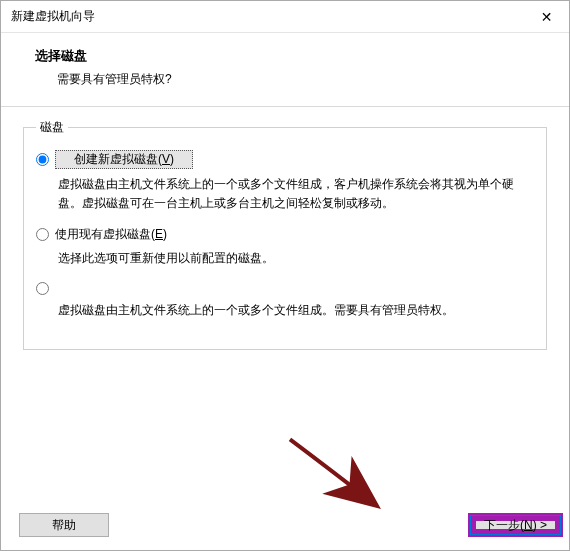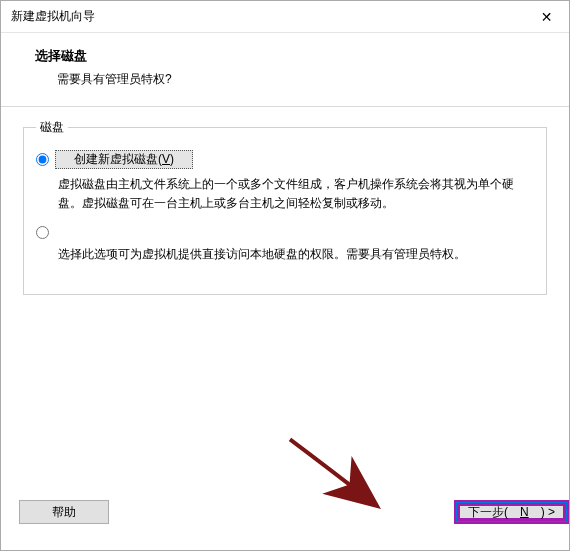--- a/index.html
+++ b/index.html
@@ -81,43 +81,42 @@
     }
     .option-desc {
       margin: 6px 0 0 22px;
       font-size: 12px;
       line-height: 1.55;
     }
     .u { text-decoration: underline; }
     .footer {
       height: 50px;
       display: flex;
-      align-items: flex-start;
-      padding: 0 0 0 18px;
+      align-items: center;
+      padding: 0 6px 0 18px;
       gap: 8px;
     }
     .footer .spacer { flex: 1; }
     .btn {
       min-width: 90px;
       height: 24px;
       background: #e1e1e1;
       border: 1px solid #adadad;
       font-size: 12px;
       font-family: inherit;
       cursor: pointer;
       display: inline-flex;
       align-items: center;
       justify-content: center;
       padding: 0 8px;
     }
     .btn.primary {
-      border: 6px solid #a21caf;
+      border: 8px solid #a21caf;
       outline: 1px solid #0078d7;
       outline-offset: -3px;
-      gap: 12px;
     }
     .arrow-overlay {
       position: absolute;
       pointer-events: none;
       left: 0; top: 0;
       width: 100%; height: 100%;
     }
   </style>
 </head>
 <body>
@@ -144,27 +143,32 @@
 
       <div class="option">
         <label class="option-row">
           <input type="radio" name="disk" checked="" style="">
           <span class="option-label highlight"><span>创建新虚拟磁盘(</span><span class="u">V</span><span>)</span></span>
         </label>
         <div class="option-desc">虚拟磁盘由主机文件系统上的一个或多个文件组成，客户机操作系统会将其视为单个硬盘。虚拟磁盘可在一台主机上或多台主机之间轻松复制或移动。</div>
       </div>
 
       <div class="option">
+        <label class="option-row">
+          <input type="radio" name="disk" style="">
+          <span class="option-label"><span>使用现有虚拟磁盘(</span><span class="u">E</span><span>)</span></span>
+        </label>
+        <div class="option-desc">选择此选项可重新使用以前配置的磁盘。</div>
       </div>
 
       <div class="option">
         <label class="option-row">
           <input type="radio" name="disk" style="">
         </label>
-        <div class="option-desc">选择此选项可为虚拟机提供直接访问本地硬盘的权限。需要具有管理员特权。</div>
+        <div class="option-desc">虚拟磁盘由主机文件系统上的一个或多个文件组成。需要具有管理员特权。</div>
       </div>
 
     </fieldset>
   </div>
 
   <div class="footer">
     <button class="btn">帮助</button>
     <div class="spacer"></div>
     <button class="btn primary">
         <span>下一步(</span>

